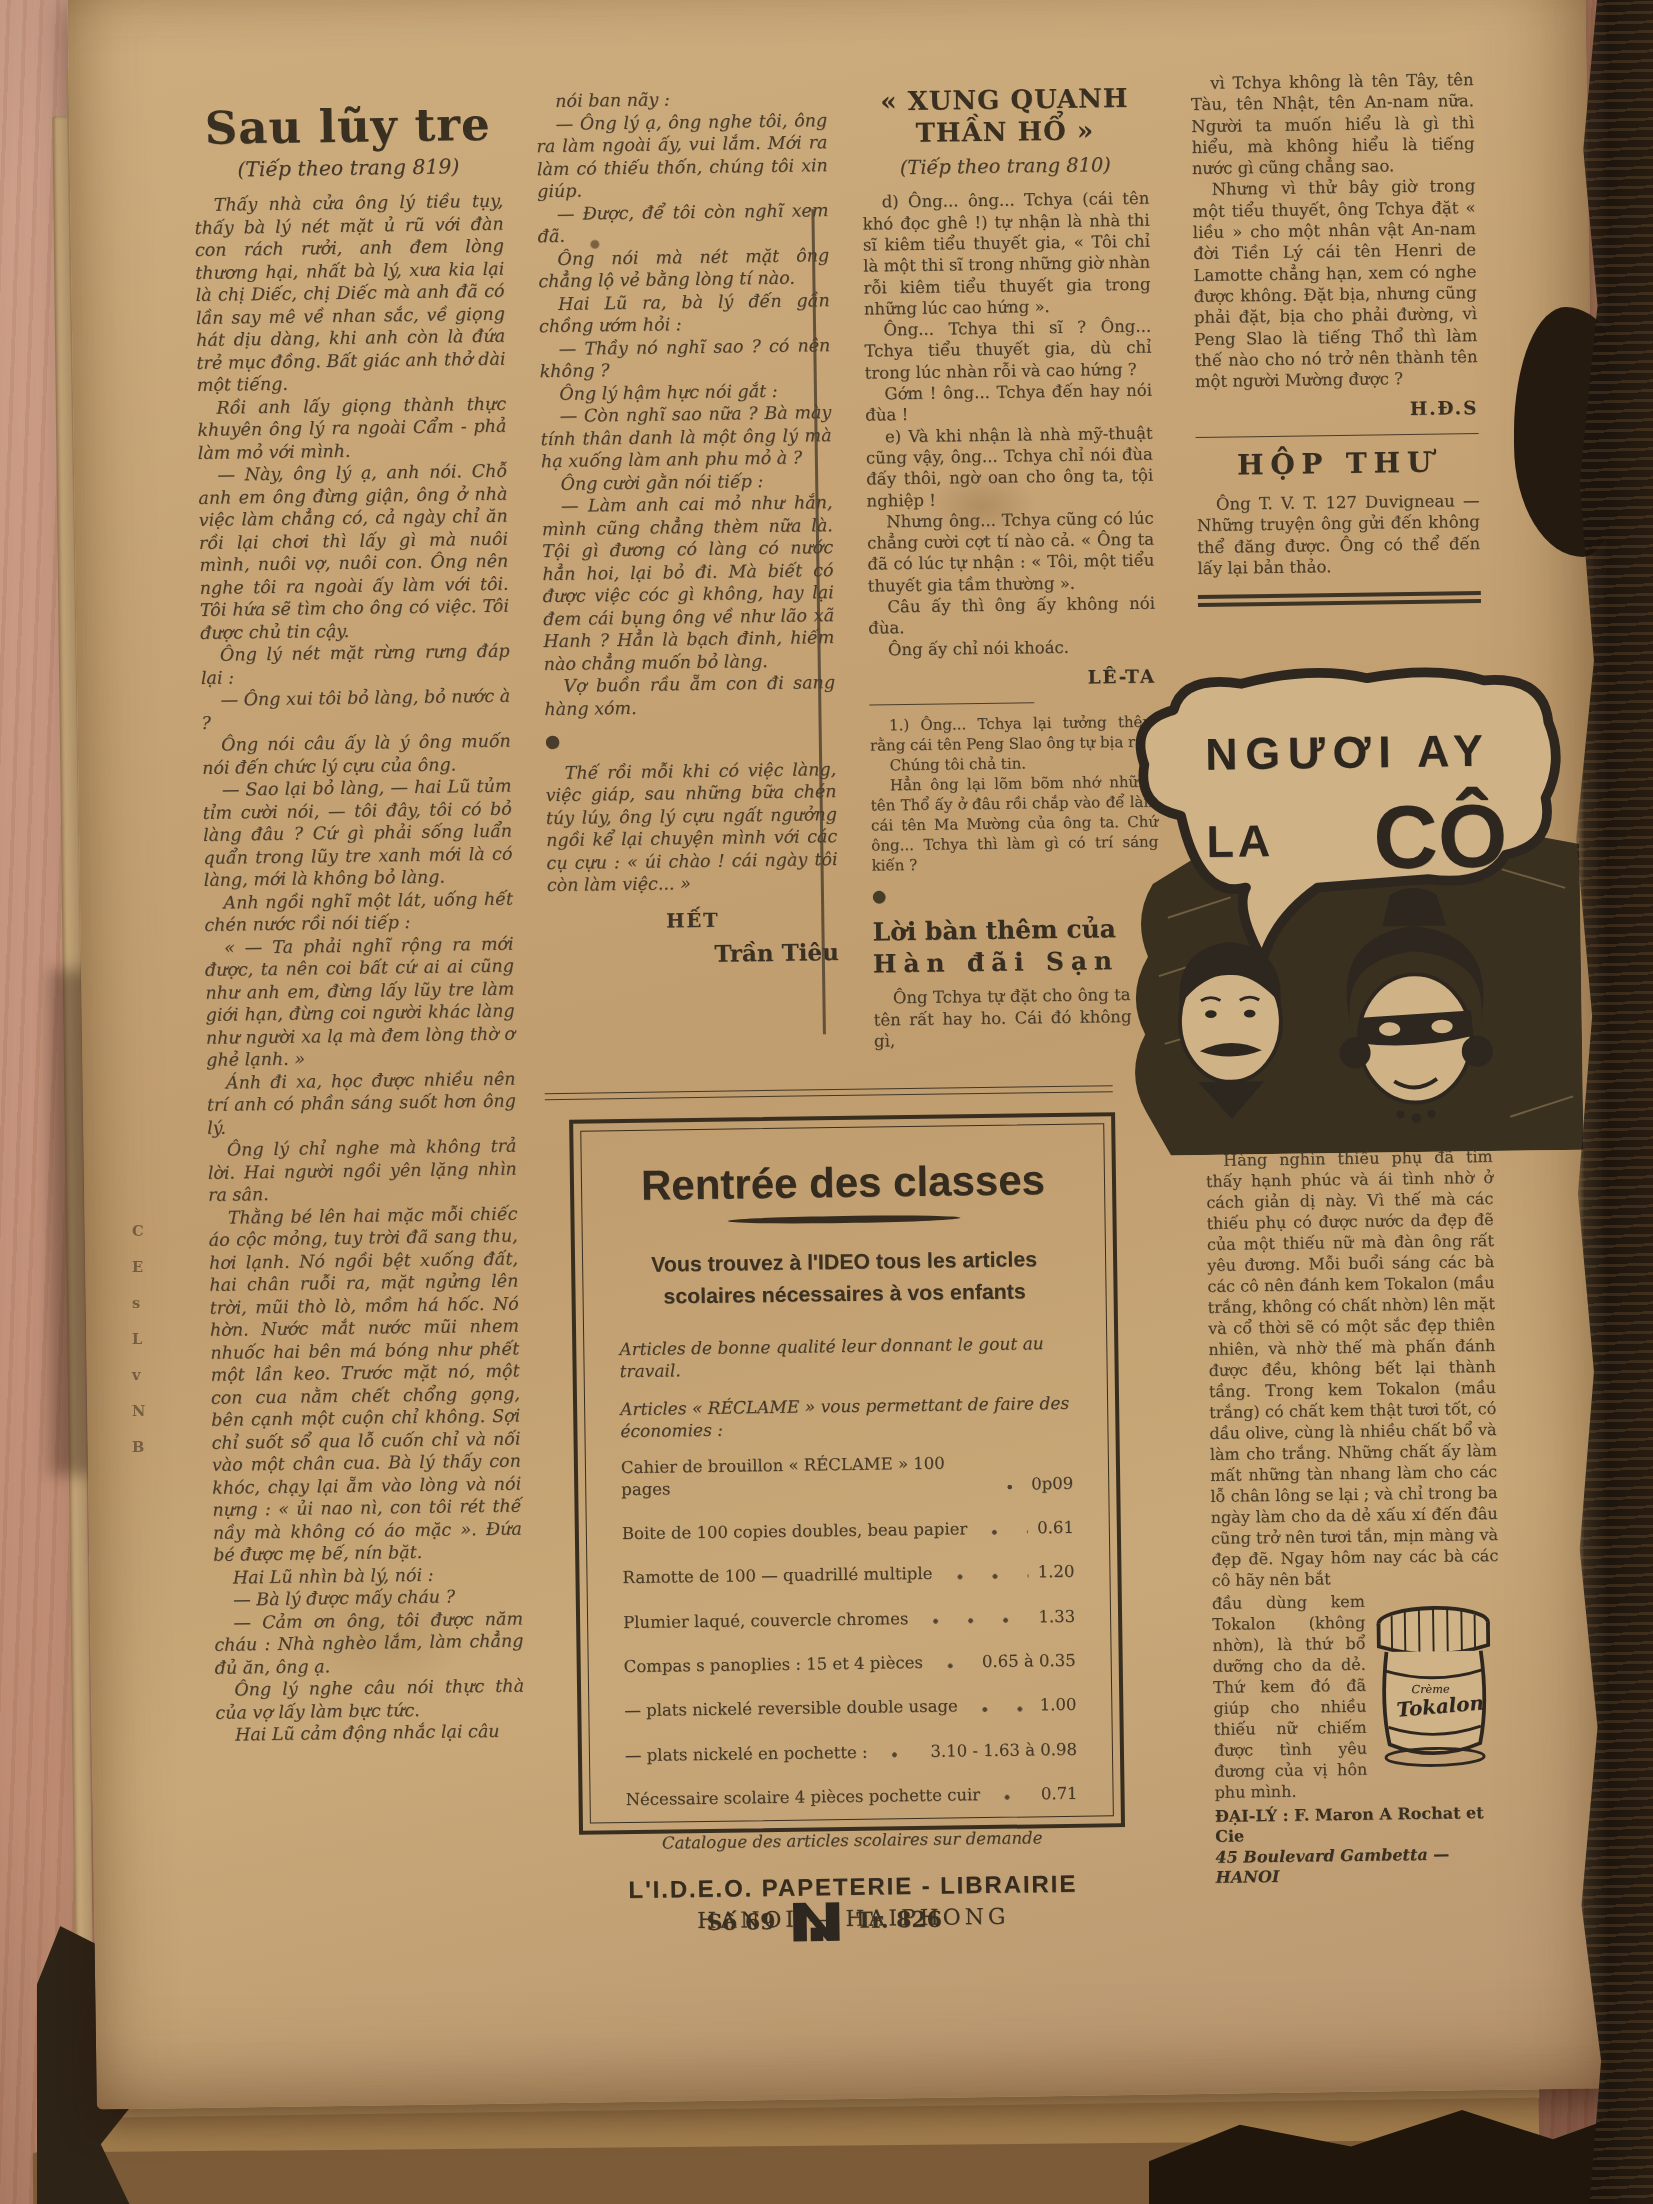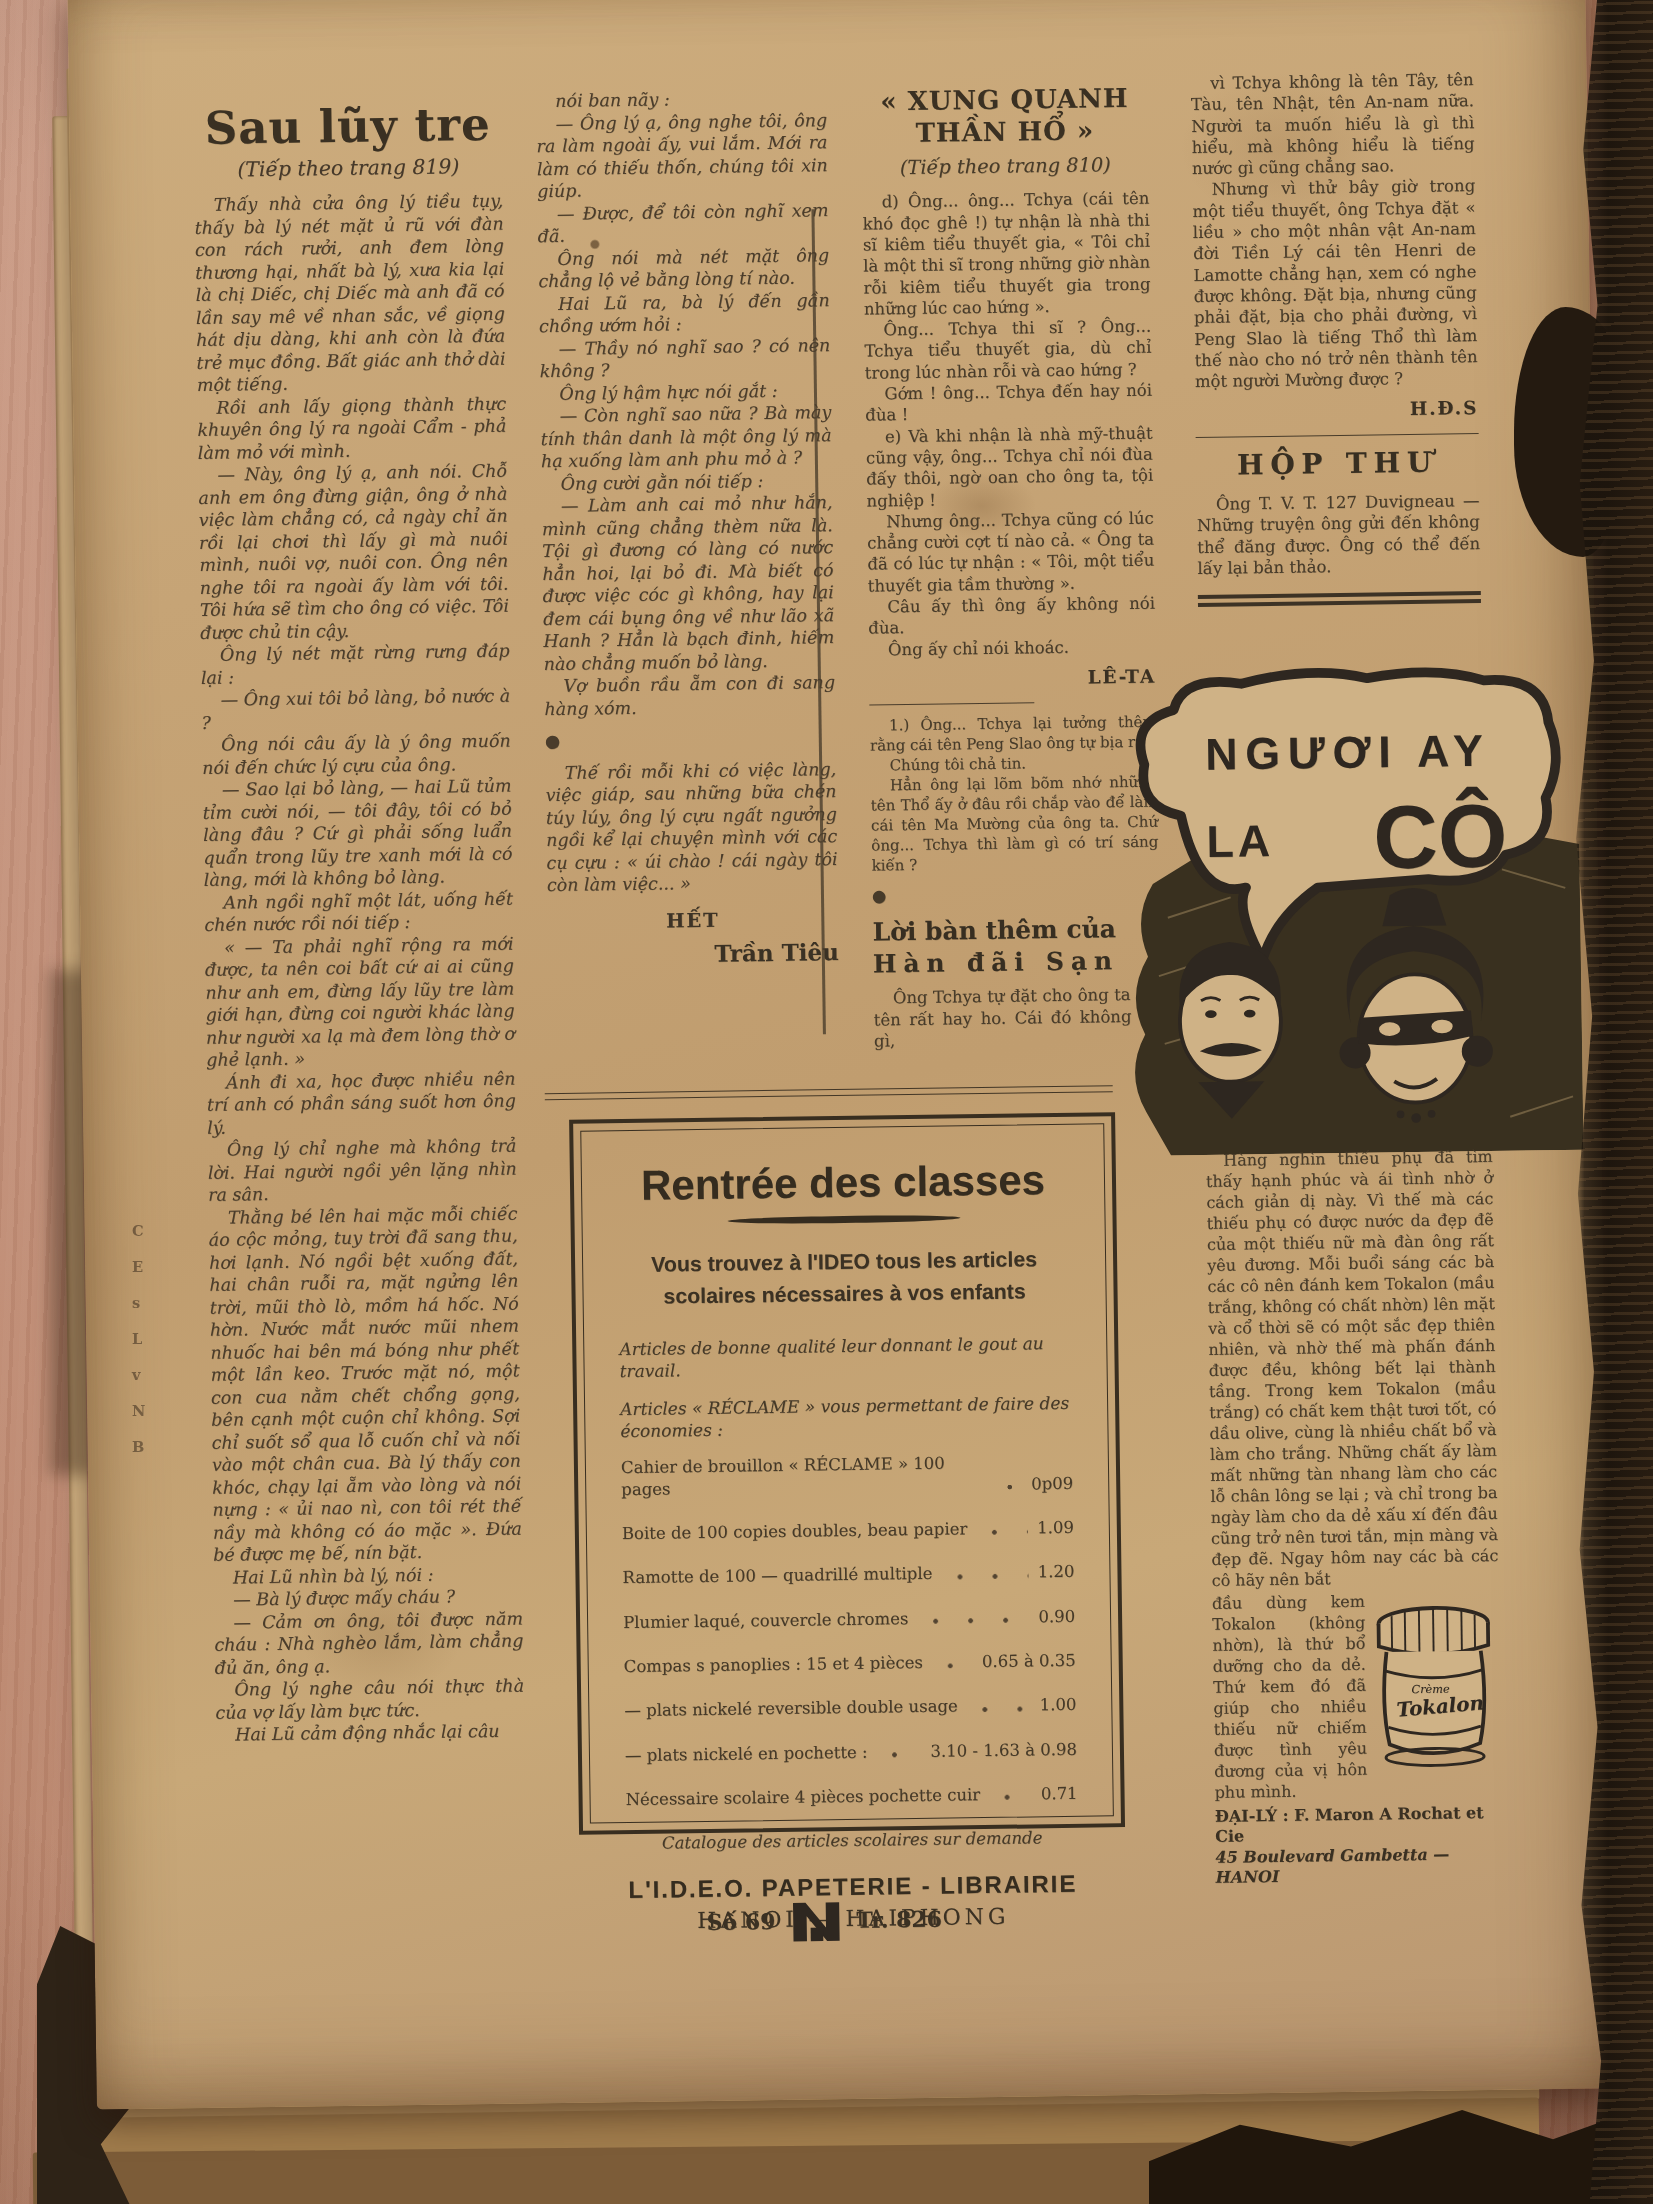--- a/index.html
+++ b/index.html
@@ -273,31 +273,31 @@
       <p class="ad-note">Articles de bonne qualité leur donnant le gout au travail.</p>
       <p class="ad-note">Articles « RÉCLAME » vous permettant de faire des économies :</p>
       <div class="ad-item">
         <span class="lbl">Cahier de brouillon « RÉCLAME » 100 pages</span>
         <span class="dots"></span>
         <span class="price">0p09</span>
       </div>
       <div class="ad-item">
         <span class="lbl">Boite de 100 copies doubles, beau papier</span>
         <span class="dots"></span>
-        <span class="price">1.09</span>
+        <span class="price">0.61</span>
       </div>
       <div class="ad-item">
         <span class="lbl">Ramotte de 100 — quadrillé multiple</span>
         <span class="dots"></span>
         <span class="price">1.20</span>
       </div>
       <div class="ad-item">
         <span class="lbl">Plumier laqué, couvercle chromes</span>
         <span class="dots"></span>
-        <span class="price">0.90</span>
+        <span class="price">1.33</span>
       </div>
       <div class="ad-item">
         <span class="lbl">Compas s panoplies : 15 et 4 pièces</span>
         <span class="dots"></span>
         <span class="price">0.65 à 0.35</span>
       </div>
       <div class="ad-item">
         <span class="lbl">— plats nickelé reversible double usage</span>
         <span class="dots"></span>
         <span class="price">1.00</span>

